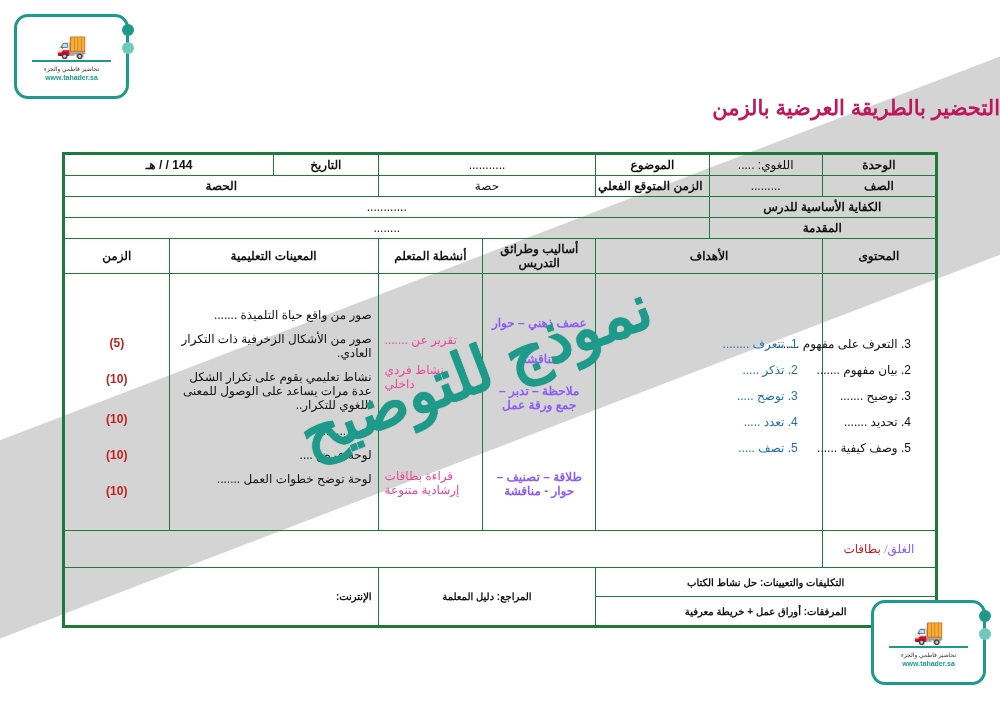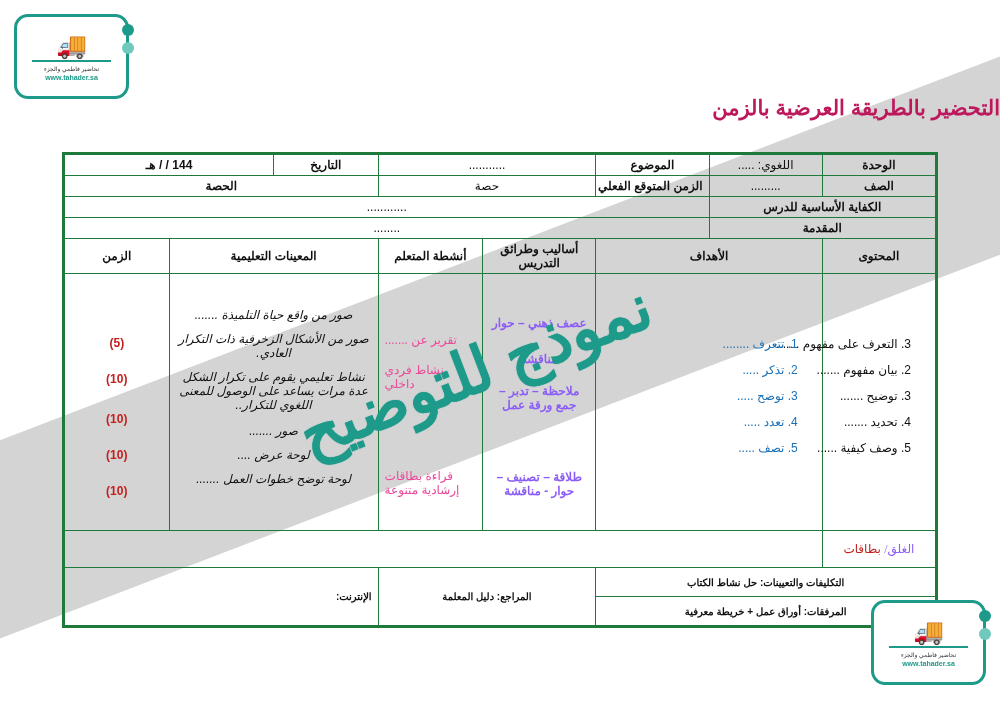--- a/index.html
+++ b/index.html
@@ -98,21 +98,21 @@
   .ctr{text-align:center;}
   .hdr{font-weight:bold;text-align:center;background:transparent;}
   .red{color:#c32020;}
   .green{color:#8b5cf6;font-family:Liberation Serif, serif;}
   .body-cell{height:250px;vertical-align:top;padding-top:6px;}
   ol.num{margin:0;padding:0 18px 0 0;list-style:none;}
   ol.num li{margin-bottom:12px;white-space:nowrap;}
   .obj li{color:#1b6fb5;}
   .cnt li{color:#111;}
   .timecol div{margin-bottom:17px;text-align:center;color:#c32020;font-weight:bold;}
-  .aidscol div{margin-bottom:10px;text-align:center;color:#111;font-style:italic;}
+  .aidscol div{margin-bottom:10px;text-align:right;color:#111;}
   .actcol div{margin-bottom:16px;text-align:left;color:#ec4899;}
   .methcol div{margin-bottom:18px;text-align:center;color:#8b5cf6;font-weight:bold;}
   .foot td{height:22px;}
   .small{font-size:10px;font-weight:bold;}
 </style>
 </head>
 <body>
 
 <div class="band"></div>
 

